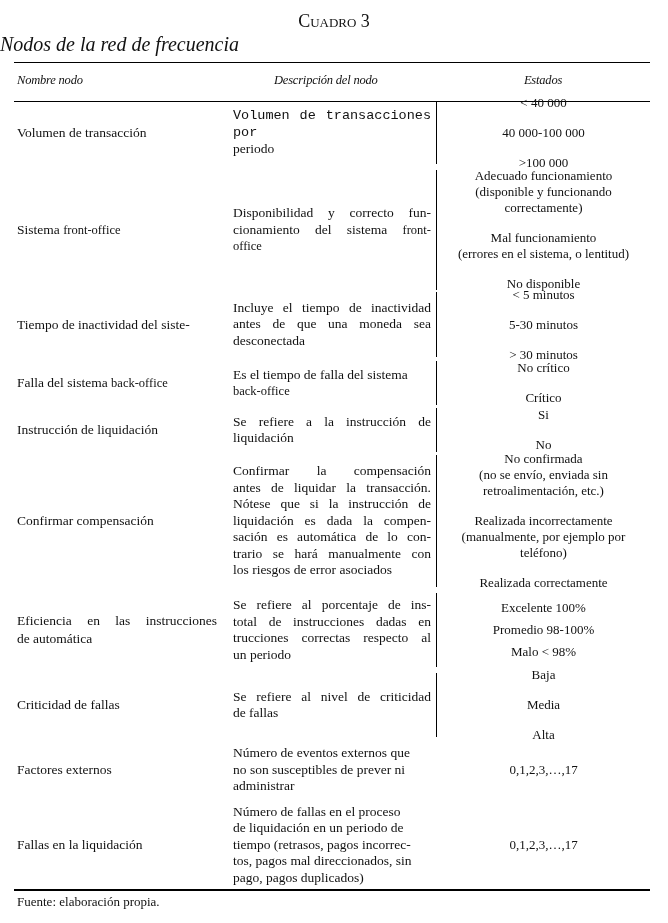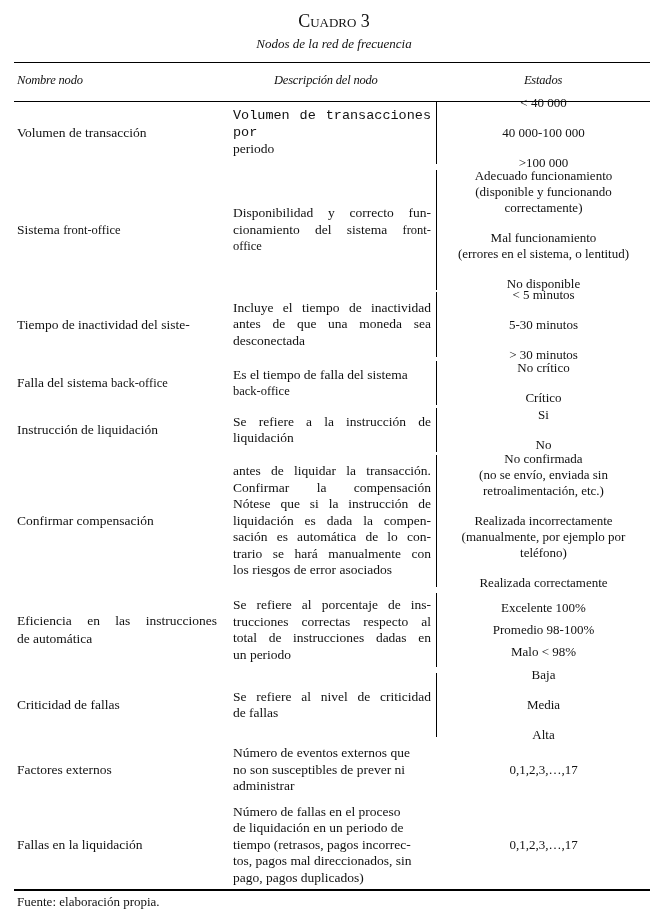--- a/index.html
+++ b/index.html
@@ -6,22 +6,22 @@
   body {
     width: 668px; height: 923px; position: relative; overflow: hidden;
     font-family: "Liberation Serif", "DejaVu Serif", serif;
     color: #111111;
   }
   .title {
     position: absolute; left: 0; width: 668px; top: 11px; text-align: center;
     font-size: 18px; font-variant: small-caps; line-height: 20px;
   }
   .subtitle {
-    position: absolute; left: 0; width: 668px; top: 33px; text-align: center;
-    font-size: 13px; font-style: italic; line-height: 22px;
+    position: absolute; left: 0; width: 668px; top: 33px; text-align: left;
+    font-size: 20px; font-style: italic; line-height: 22px;
   }
   .rule { position: absolute; left: 14px; width: 636px; background: #000; }
   .rule.top { top: 62px; height: 1px; }
   .rule.head { top: 101px; height: 1px; }
   .rule.bottom { top: 889px; height: 2px; }
 
   .hdr {
     position: absolute; top: 72px; font-size: 12.5px; font-style: italic; line-height: 16px;
     letter-spacing: -0.2px;
   }
@@ -160,22 +160,22 @@
     <div class="state">No</div>
   </div>
 </div>
 
 <div class="row" style="top:455px;height:132px;">
   <div class="cell c-name">
       <span>Confirmar compensación</span>
     </div>
   <div class="cell c-desc">
     <div style="width:100%">
+      <span class="desc-text" style="text-align:justify;text-align-last:justify;">Confirmar la compensación</span>
       <span class="desc-text" style="text-align:justify;text-align-last:justify;">antes de liquidar la transacción.</span>
-      <span class="desc-text" style="text-align:justify;text-align-last:justify;">Confirmar la compensación</span>
       <span class="desc-text" style="text-align:justify;text-align-last:justify;">Nótese que si la instrucción de</span>
       <span class="desc-text" style="text-align:justify;text-align-last:justify;">liquidación es dada la compen-</span>
       <span class="desc-text" style="text-align:justify;text-align-last:justify;">sación es automática de lo con-</span>
       <span class="desc-text" style="text-align:justify;text-align-last:justify;">trario se hará manualmente con</span>
       <span class="desc-text">los riesgos de error asociados</span>
     </div>
   </div>
   <div class="vline"></div>
   <div class="cell c-states">
     <div class="state">
@@ -197,22 +197,22 @@
 <div class="row" style="top:593px;height:74px;">
   <div class="cell c-name">
     <div>
       <span style="text-align:justify;text-align-last:justify;width:200px">Eficiencia en las instrucciones</span>
       <span>de automática</span>
     </div>
   </div>
   <div class="cell c-desc">
     <div style="width:100%">
       <span class="desc-text" style="text-align:justify;text-align-last:justify;">Se refiere al porcentaje de ins-</span>
+      <span class="desc-text" style="text-align:justify;text-align-last:justify;">total de instrucciones dadas en</span>
       <span class="desc-text" style="text-align:justify;text-align-last:justify;">trucciones correctas respecto al</span>
-      <span class="desc-text" style="text-align:justify;text-align-last:justify;">total de instrucciones dadas en</span>
       <span class="desc-text">un periodo</span>
     </div>
   </div>
   <div class="vline"></div>
   <div class="cell c-states">
     <div class="state" style="margin:3px 0">Excelente 100%</div>
     <div class="state" style="margin:3px 0">Promedio 98-100%</div>
     <div class="state" style="margin:3px 0">Malo &lt; 98%</div>
   </div>
 </div>

